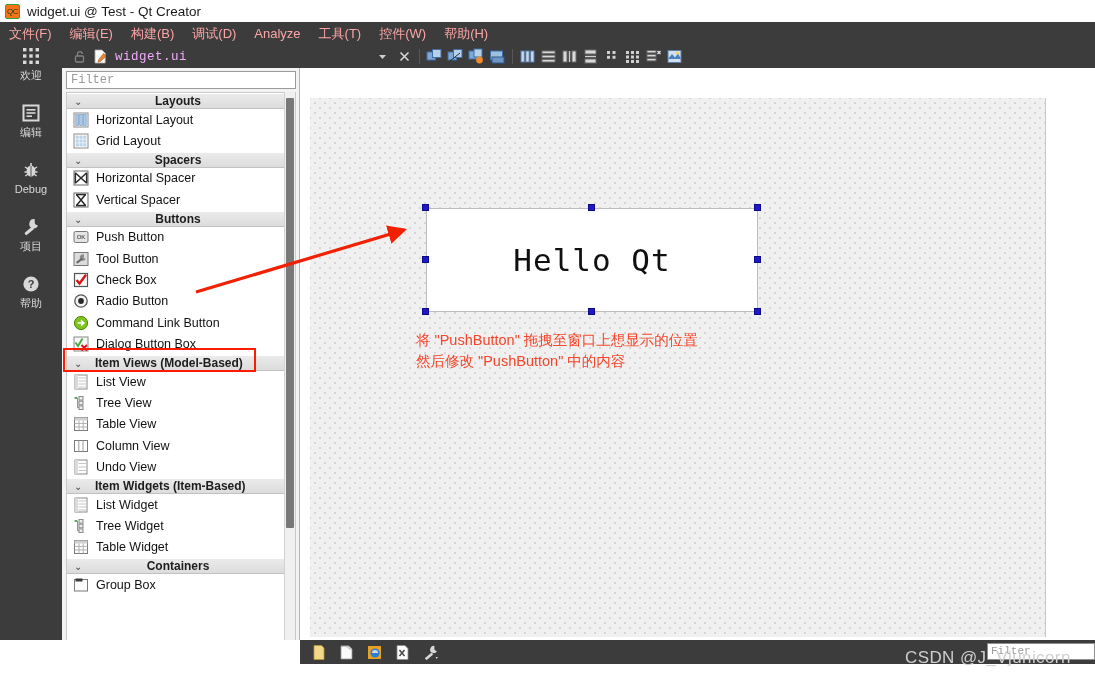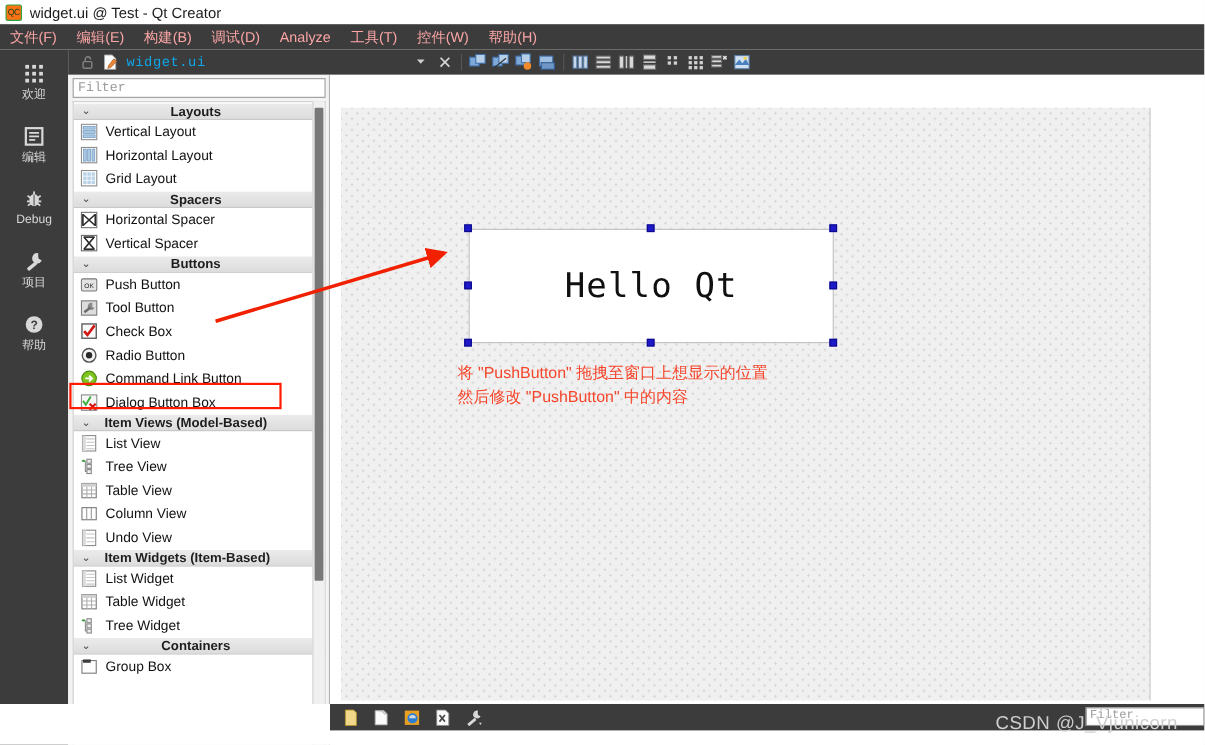--- a/index.html
+++ b/index.html
@@ -36,39 +36,39 @@
   }
   .menu-item:first-child { padding-left:9px; }
 
   
   .mode-rail {
     position:absolute; left:0; top:45px; width:62px; height:632px;
     background:#3c3c3c;
   }
   .mode-item {
     width:62px; height:57px; display:flex; flex-direction:column;
-    align-items:center; justify-content:center; gap:2px; position:relative;
+    align-items:center; justify-content:flex-start; gap:2px; position:relative;
   }
   .mode-item.active { background:#2a2a2a; }
   .mode-item.active::before {
     content:""; position:absolute; left:0; top:0; width:3px; height:100%;
     background:#d0d0d0;
   }
   .mode-label { color:#d8d8d8; font-size:11px; line-height:12px; }
   .mode-ico { width:22px; height:22px; display:block; }
 
   
   .docbar {
     position:absolute; left:62px; top:45px; width:1033px; height:23px;
     background:#3c3c3c; display:flex; align-items:center;
   }
   .lock-ico { margin-left:12px; width:12px; height:13px; opacity:.75; }
   .doc-file-ico { margin-left:7px; width:14px; height:15px; }
   .doc-name {
-    margin-left:8px; color:#0ea5e9; font-size:12.5px;
+    margin-left:8px; color:#f0abfc; font-size:12.5px;
     font-family:"Liberation Mono","DejaVu Sans Mono",monospace; letter-spacing:.5px;
   }
   .doc-caret { margin-left:auto; }
   .tb-sep { width:1px; height:15px; background:#565656; margin:0 4px; }
   .tb-btn { width:19px; height:19px; margin:0 1px; display:flex; align-items:center; justify-content:center; }
 
   
   .widgetbox {
     position:absolute; left:62px; top:68px; width:238px; height:609px;
     background:#f3f3f3; border-right:1px solid #b4b4b4;
@@ -382,29 +382,20 @@
 
     <div class="wb-list">
 
       <div class="wb-cat">
         <span class="chev">⌄</span>
         <span class="cat-label">Layouts</span>
       </div>
       <div class="wb-row">
         <svg class="wb-ico" viewBox="0 0 16 16">
           <rect x="1" y="1" width="14" height="14" fill="#fff" stroke="#8a8a8a"></rect>
-          <rect x="2.5" y="2.8" width="11" height="2.6" fill="#a8c8e4" stroke="#6a93bd" stroke-width="0.6"></rect>
-          <rect x="2.5" y="6.7" width="11" height="2.6" fill="#a8c8e4" stroke="#6a93bd" stroke-width="0.6"></rect>
-          <rect x="2.5" y="10.6" width="11" height="2.6" fill="#a8c8e4" stroke="#6a93bd" stroke-width="0.6"></rect>
-        </svg>
-        <span class="wb-text">Vertical Layout</span>
-      </div>
-      <div class="wb-row">
-        <svg class="wb-ico" viewBox="0 0 16 16">
-          <rect x="1" y="1" width="14" height="14" fill="#fff" stroke="#8a8a8a"></rect>
           <rect x="2.8" y="2.5" width="2.6" height="11" fill="#a8c8e4" stroke="#6a93bd" stroke-width="0.6"></rect>
           <rect x="6.7" y="2.5" width="2.6" height="11" fill="#a8c8e4" stroke="#6a93bd" stroke-width="0.6"></rect>
           <rect x="10.6" y="2.5" width="2.6" height="11" fill="#a8c8e4" stroke="#6a93bd" stroke-width="0.6"></rect>
         </svg>
         <span class="wb-text">Horizontal Layout</span>
       </div>
       <div class="wb-row">
         <svg class="wb-ico" viewBox="0 0 16 16">
           <rect x="1" y="1" width="14" height="14" fill="#fff" stroke="#8a8a8a"></rect>
           <g fill="#bcd4e8">
@@ -557,37 +548,37 @@
           <rect x="2" y="1" width="12" height="14" fill="#fff" stroke="#8a8a8a"></rect>
           <rect x="2" y="1" width="3" height="14" fill="#dadada"></rect>
           <g stroke="#c4c4c4">
               <path d="M5.5 4 H13 M5.5 7 H13 M5.5 10 H13 M5.5 13 H13"></path>
             </g>
         </svg>
         <span class="wb-text">List Widget</span>
       </div>
       <div class="wb-row">
         <svg class="wb-ico" viewBox="0 0 16 16">
+          <path d="M1 3 q2 -2 4 0 q-2 2 -4 0" fill="#3f9b3f"></path>
+          <rect x="6" y="1.5" width="4" height="3.6" fill="#eee" stroke="#888"></rect>
+          <rect x="6" y="6.2" width="4" height="3.6" fill="#eee" stroke="#888"></rect>
+          <rect x="6" y="10.9" width="4" height="3.6" fill="#eee" stroke="#888"></rect>
+          <path d="M4.6 3.3 V12.7 H6" stroke="#888" fill="none"></path>
+        </svg>
+        <span class="wb-text">Tree Widget</span>
+      </div>
+      <div class="wb-row">
+        <svg class="wb-ico" viewBox="0 0 16 16">
           <rect x="1.5" y="1.5" width="13" height="13" fill="#fff" stroke="#7a7a7a"></rect>
           <rect x="1.5" y="1.5" width="13" height="3" fill="#cfcfcf"></rect>
           <g stroke="#b0b0b0">
               <path d="M1.5 7.4 H14.5 M1.5 11 H14.5 M6 4.5 V14.5 M10.2 4.5 V14.5"></path>
             </g>
         </svg>
         <span class="wb-text">Table Widget</span>
-      </div>
-      <div class="wb-row">
-        <svg class="wb-ico" viewBox="0 0 16 16">
-          <path d="M1 3 q2 -2 4 0 q-2 2 -4 0" fill="#3f9b3f"></path>
-          <rect x="6" y="1.5" width="4" height="3.6" fill="#eee" stroke="#888"></rect>
-          <rect x="6" y="6.2" width="4" height="3.6" fill="#eee" stroke="#888"></rect>
-          <rect x="6" y="10.9" width="4" height="3.6" fill="#eee" stroke="#888"></rect>
-          <path d="M4.6 3.3 V12.7 H6" stroke="#888" fill="none"></path>
-        </svg>
-        <span class="wb-text">Tree Widget</span>
       </div>
 
       <div class="wb-cat">
         <span class="chev">⌄</span>
         <span class="cat-label">Containers</span>
       </div>
       <div class="wb-row">
         <svg class="wb-ico" viewBox="0 0 16 16">
           <rect x="1.5" y="2.5" width="13" height="11.5" fill="#fdfdfd" stroke="#7a7a7a"></rect>
           <rect x="2.5" y="1.5" width="7" height="3" fill="#3a3a3a"></rect>

